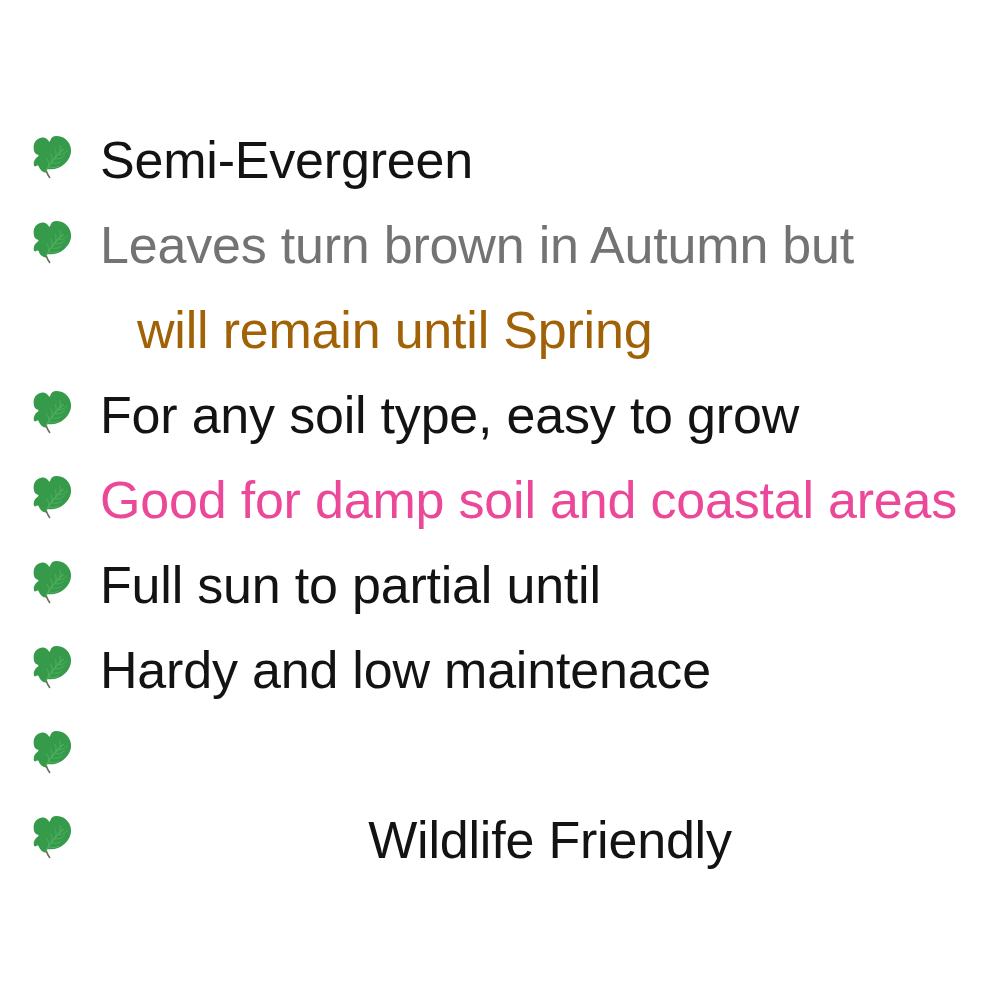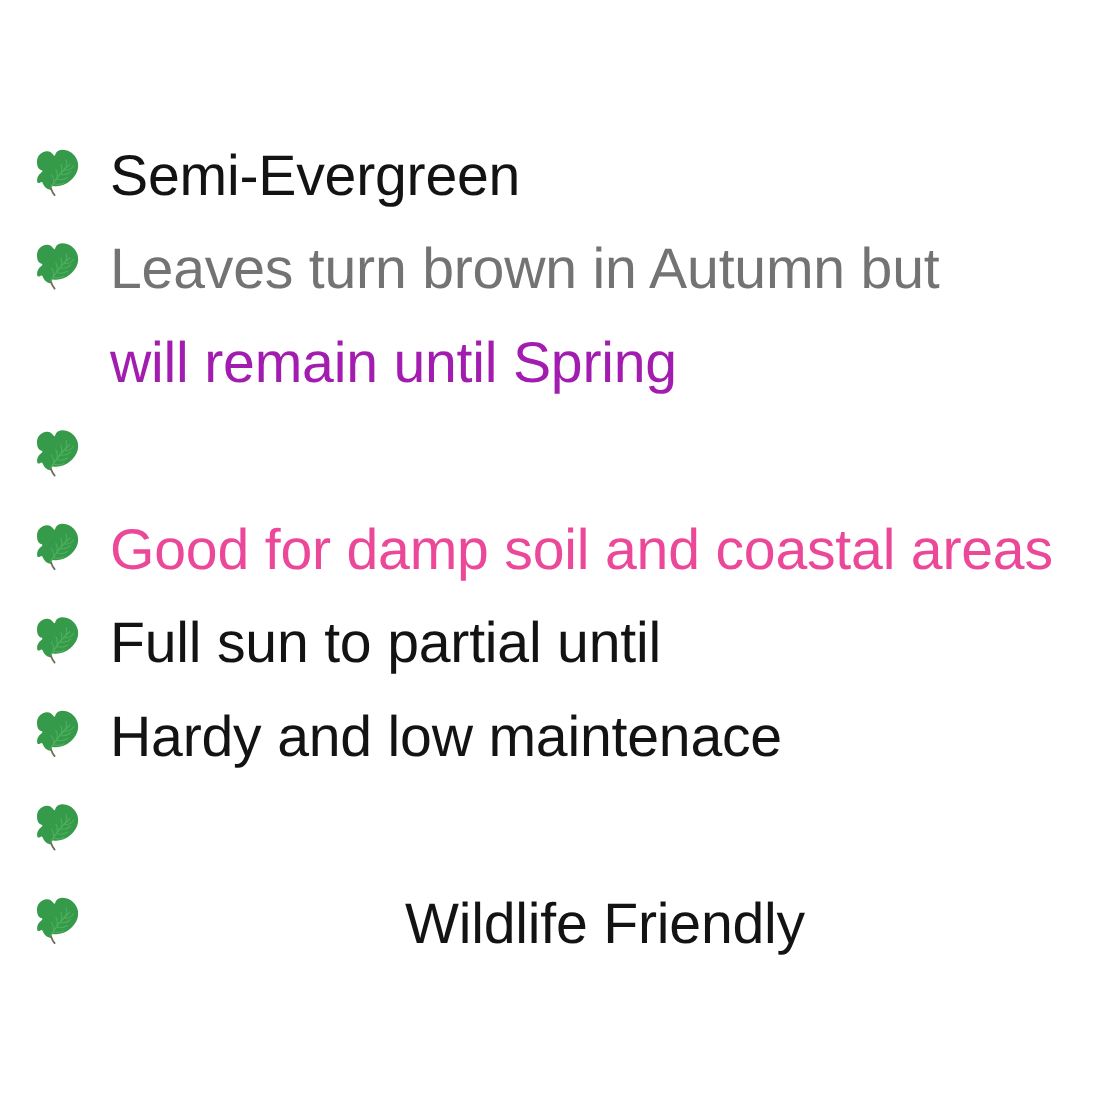--- a/index.html
+++ b/index.html
@@ -107,40 +107,41 @@
       <path d="M32.4 41.0 C36.6 42.0 40.6 41.2 44.0 38.8"></path>
       <path d="M36.8 35.6 C41.0 36.2 44.8 34.8 47.8 31.8"></path>
       <path d="M41.4 30.4 C45.4 30.4 48.8 28.6 51.2 25.2"></path>
     </g>
     <path class="leaf-stem" d="M24.8 51.6 C25.8 54.6 27.2 57.2 29.0 59.4" fill="none" stroke-width="2.1" stroke-linecap="round" stroke="#6E6E55"></path>
   </svg>
         </span>
         <span class="feature-text" style="color: #737373;">Leaves turn brown in Autumn but</span>
       </li>
       <li class="feature-row continuation">
-        <span class="feature-text" style="color: #a21caf;">will remain until Spring</span>
-      </li>
-      <li class="feature-row">
-        <span class="leaf-marker">
-          <svg viewBox="0 0 64 64" xmlns="http://www.w3.org/2000/svg" aria-hidden="true">
-    <path class="leaf-body" d="M8.5 20.5 C8.5 14.5 12 10 18 8.5 C22.5 7.4 25.5 9.5 27.5 12.5 C28.6 14.2 29.4 13.8 29.8 12.2 C30.6 8.9 33.2 6.6 37.5 6.5 C45.5 6.3 53 11.5 55.5 19.5 C58.2 28.2 54.5 36.5 47.5 42.5 C41.8 47.4 34.5 49.8 27.5 48.8 C24.8 48.4 24.2 49.2 25.2 51 C26.1 52.7 25.6 53.6 23.8 53.2 C19.5 52.3 16.5 49.5 15.2 45.6 C14.6 43.8 13.6 43.6 12.2 44.6 C10.3 46 8.8 45.4 8.6 43 C8.3 38.8 10.2 35.4 13.6 33 C15.3 31.8 15.2 30.9 13.3 30.2 C10.2 29 8.5 26.3 8.5 20.5 Z" fill="#359B4A"></path>
-    <path class="leaf-vein-main" d="M24.2 51.2 C28.5 43.5 35.5 33.5 46.5 23.5" fill="none" stroke-width="1.7" stroke-linecap="round" stroke="#4FAE5E"></path>
-    <g class="leaf-veins" fill="none" stroke-width="1.25" stroke-linecap="round" stroke="#4FAE5E">
-      <path d="M27.8 45.8 C28.2 41.6 27.4 38.2 25.2 35.4"></path>
-      <path d="M31.5 40.6 C32.6 36.4 32.4 32.8 30.4 29.4"></path>
-      <path d="M36.0 35.2 C37.6 31.2 37.8 27.4 36.2 23.8"></path>
-      <path d="M40.6 30.0 C42.6 26.4 43.4 22.6 42.4 18.8"></path>
-      <path d="M28.6 46.2 C32.8 47.4 36.6 47.0 40.0 45.0"></path>
-      <path d="M32.4 41.0 C36.6 42.0 40.6 41.2 44.0 38.8"></path>
-      <path d="M36.8 35.6 C41.0 36.2 44.8 34.8 47.8 31.8"></path>
-      <path d="M41.4 30.4 C45.4 30.4 48.8 28.6 51.2 25.2"></path>
-    </g>
-    <path class="leaf-stem" d="M24.8 51.6 C25.8 54.6 27.2 57.2 29.0 59.4" fill="none" stroke-width="2.1" stroke-linecap="round" stroke="#6E6E55"></path>
-  </svg>
-        </span>
+        <span class="feature-text" style="color: #a16207; margin-left: 37px;">will remain until Spring</span>
+      </li>
+      <li class="feature-row">
+        <span class="leaf-marker">
+          <svg viewBox="0 0 64 64" xmlns="http://www.w3.org/2000/svg" aria-hidden="true">
+    <path class="leaf-body" d="M8.5 20.5 C8.5 14.5 12 10 18 8.5 C22.5 7.4 25.5 9.5 27.5 12.5 C28.6 14.2 29.4 13.8 29.8 12.2 C30.6 8.9 33.2 6.6 37.5 6.5 C45.5 6.3 53 11.5 55.5 19.5 C58.2 28.2 54.5 36.5 47.5 42.5 C41.8 47.4 34.5 49.8 27.5 48.8 C24.8 48.4 24.2 49.2 25.2 51 C26.1 52.7 25.6 53.6 23.8 53.2 C19.5 52.3 16.5 49.5 15.2 45.6 C14.6 43.8 13.6 43.6 12.2 44.6 C10.3 46 8.8 45.4 8.6 43 C8.3 38.8 10.2 35.4 13.6 33 C15.3 31.8 15.2 30.9 13.3 30.2 C10.2 29 8.5 26.3 8.5 20.5 Z" fill="#359B4A"></path>
+    <path class="leaf-vein-main" d="M24.2 51.2 C28.5 43.5 35.5 33.5 46.5 23.5" fill="none" stroke-width="1.7" stroke-linecap="round" stroke="#4FAE5E"></path>
+    <g class="leaf-veins" fill="none" stroke-width="1.25" stroke-linecap="round" stroke="#4FAE5E">
+      <path d="M27.8 45.8 C28.2 41.6 27.4 38.2 25.2 35.4"></path>
+      <path d="M31.5 40.6 C32.6 36.4 32.4 32.8 30.4 29.4"></path>
+      <path d="M36.0 35.2 C37.6 31.2 37.8 27.4 36.2 23.8"></path>
+      <path d="M40.6 30.0 C42.6 26.4 43.4 22.6 42.4 18.8"></path>
+      <path d="M28.6 46.2 C32.8 47.4 36.6 47.0 40.0 45.0"></path>
+      <path d="M32.4 41.0 C36.6 42.0 40.6 41.2 44.0 38.8"></path>
+      <path d="M36.8 35.6 C41.0 36.2 44.8 34.8 47.8 31.8"></path>
+      <path d="M41.4 30.4 C45.4 30.4 48.8 28.6 51.2 25.2"></path>
+    </g>
+    <path class="leaf-stem" d="M24.8 51.6 C25.8 54.6 27.2 57.2 29.0 59.4" fill="none" stroke-width="2.1" stroke-linecap="round" stroke="#6E6E55"></path>
+  </svg>
+        </span>
+        <span class="feature-text" style="color: rgb(19, 19, 19);">For any soil type, easy to grow</span>
       </li>
       <li class="feature-row">
         <span class="leaf-marker">
           <svg viewBox="0 0 64 64" xmlns="http://www.w3.org/2000/svg" aria-hidden="true">
     <path class="leaf-body" d="M8.5 20.5 C8.5 14.5 12 10 18 8.5 C22.5 7.4 25.5 9.5 27.5 12.5 C28.6 14.2 29.4 13.8 29.8 12.2 C30.6 8.9 33.2 6.6 37.5 6.5 C45.5 6.3 53 11.5 55.5 19.5 C58.2 28.2 54.5 36.5 47.5 42.5 C41.8 47.4 34.5 49.8 27.5 48.8 C24.8 48.4 24.2 49.2 25.2 51 C26.1 52.7 25.6 53.6 23.8 53.2 C19.5 52.3 16.5 49.5 15.2 45.6 C14.6 43.8 13.6 43.6 12.2 44.6 C10.3 46 8.8 45.4 8.6 43 C8.3 38.8 10.2 35.4 13.6 33 C15.3 31.8 15.2 30.9 13.3 30.2 C10.2 29 8.5 26.3 8.5 20.5 Z" fill="#359B4A"></path>
     <path class="leaf-vein-main" d="M24.2 51.2 C28.5 43.5 35.5 33.5 46.5 23.5" fill="none" stroke-width="1.7" stroke-linecap="round" stroke="#4FAE5E"></path>
     <g class="leaf-veins" fill="none" stroke-width="1.25" stroke-linecap="round" stroke="#4FAE5E">
       <path d="M27.8 45.8 C28.2 41.6 27.4 38.2 25.2 35.4"></path>
       <path d="M31.5 40.6 C32.6 36.4 32.4 32.8 30.4 29.4"></path>
       <path d="M36.0 35.2 C37.6 31.2 37.8 27.4 36.2 23.8"></path>

